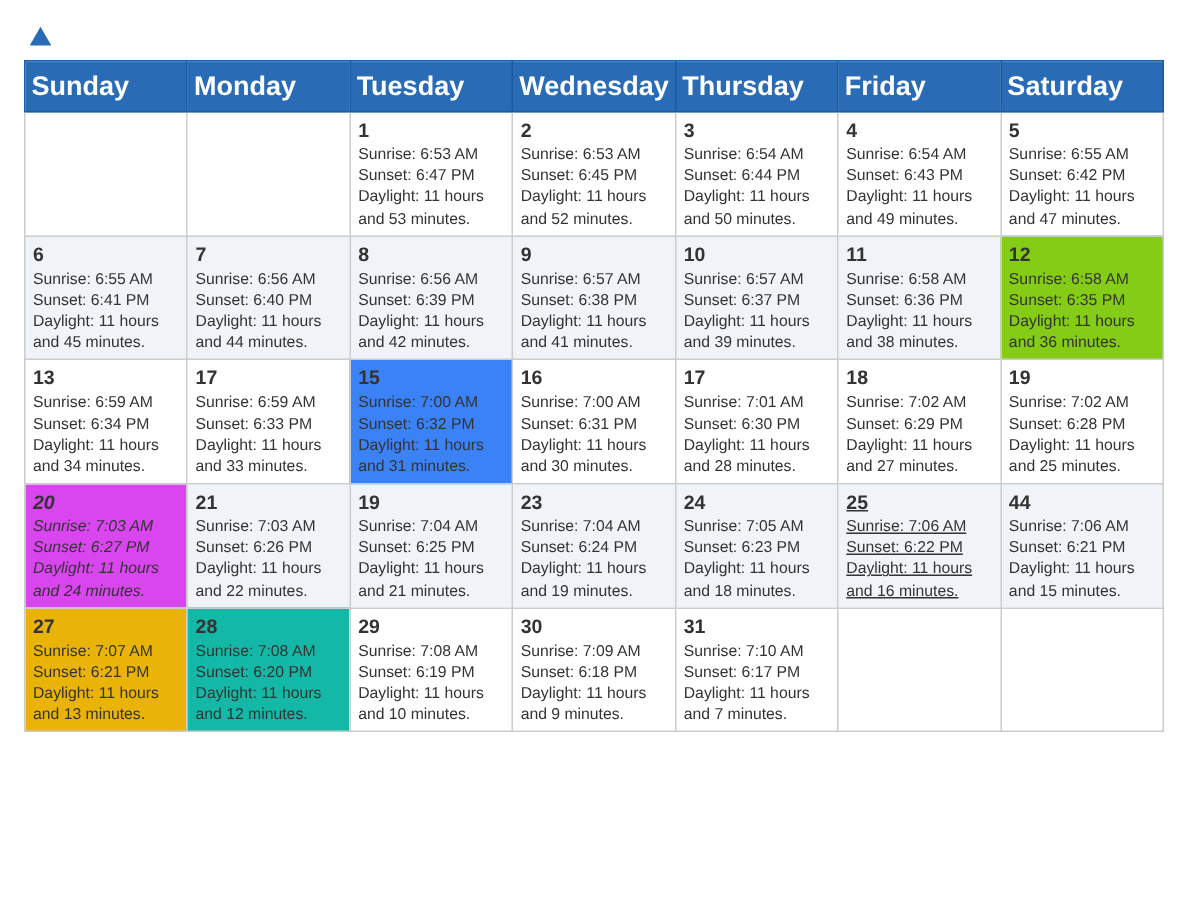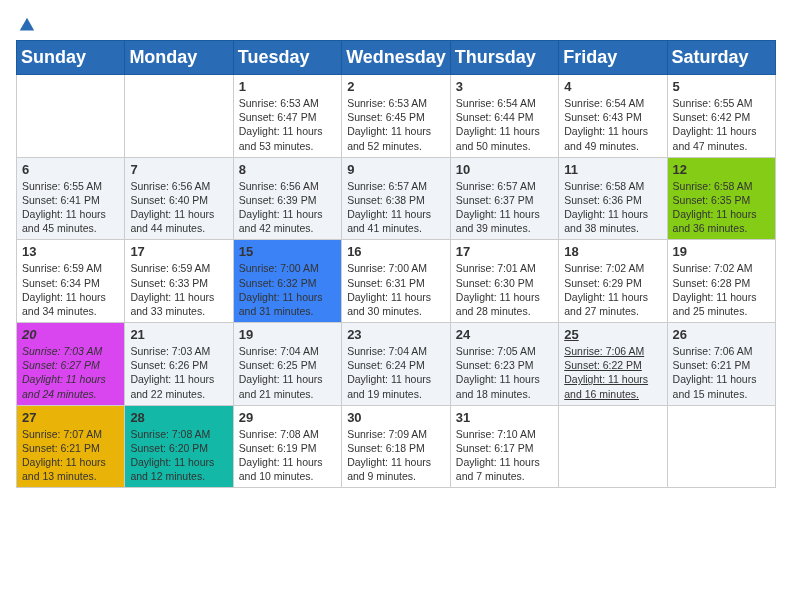--- a/index.html
+++ b/index.html
@@ -227,21 +227,21 @@
         </td>
         <td style="background: rgb(240, 244, 248);">
           <span class="day-number">24</span>
           <div class="day-info">Sunrise: 7:05 AM<br>Sunset: 6:23 PM<br>Daylight: 11 hours and 18 minutes.</div>
         </td>
         <td style="background: rgb(240, 244, 248); text-decoration: underline;">
           <span class="day-number">25</span>
           <div class="day-info">Sunrise: 7:06 AM<br>Sunset: 6:22 PM<br>Daylight: 11 hours and 16 minutes.</div>
         </td>
         <td style="background: rgb(240, 244, 248);">
-          <span class="day-number">26</span>
+          <span class="day-number">44</span>
           <div class="day-info">Sunrise: 7:06 AM<br>Sunset: 6:21 PM<br>Daylight: 11 hours and 15 minutes.</div>
         </td>
       </tr>
       <tr>
         <td style="background: #eab308;">
           <span class="day-number">27</span>
           <div class="day-info">Sunrise: 7:07 AM<br>Sunset: 6:21 PM<br>Daylight: 11 hours and 13 minutes.</div>
         </td>
         <td style="background: #14b8a6;">
           <span class="day-number">28</span>

